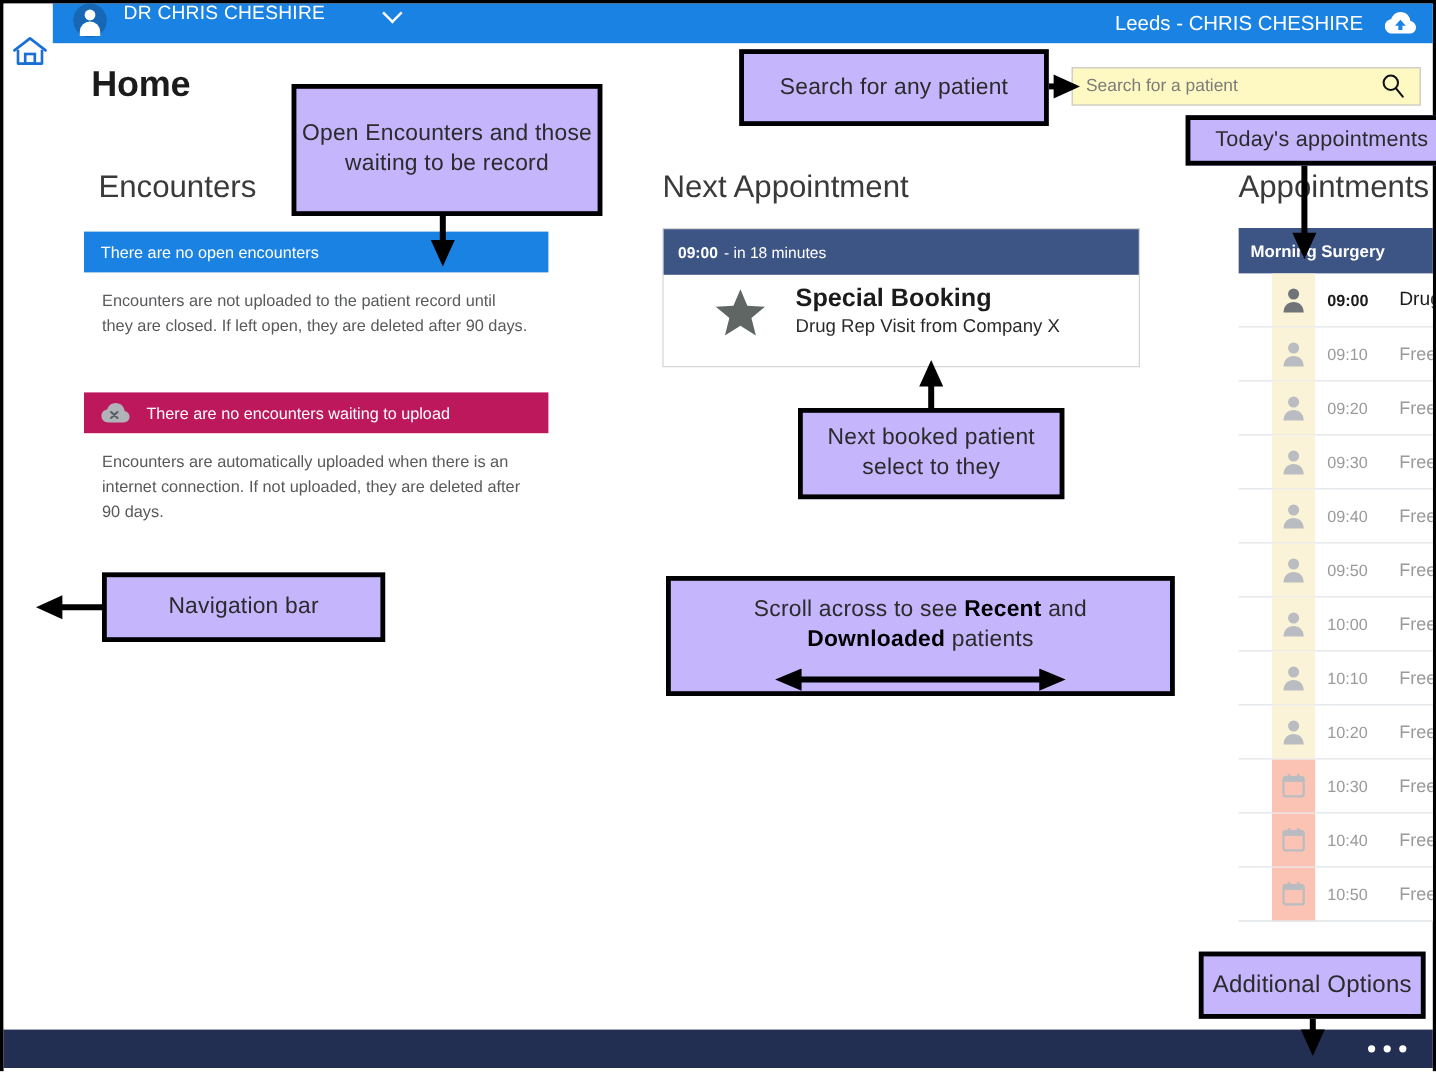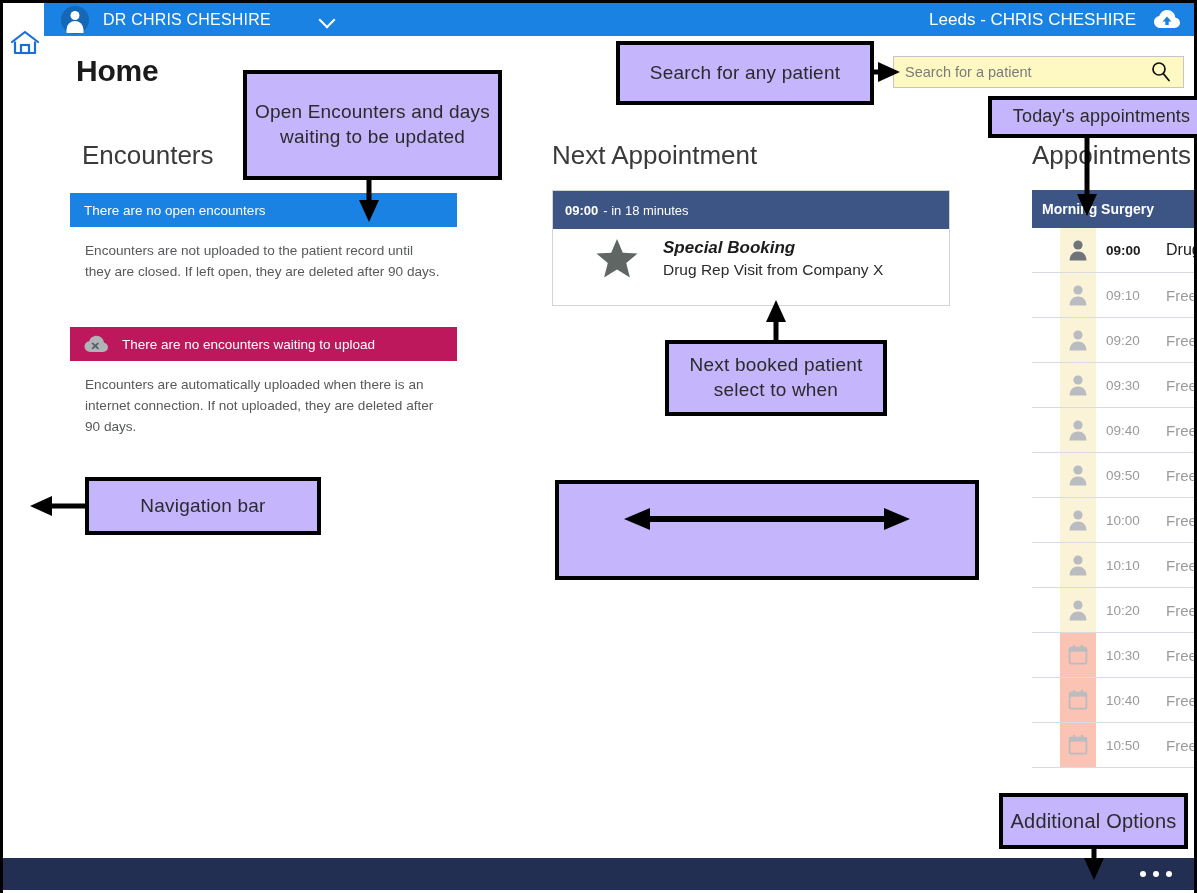--- a/index.html
+++ b/index.html
@@ -39,21 +39,21 @@
   .home-icon {
     position: absolute; left: 7px; top: 26px;
     width: 30px; height: 28px;
   }
 
   
   .top-header {
     position: absolute; left: 44px; top: 3px;
     width: 1150px; height: 33px;
     background: #1a82e2;
-    display: flex; align-items: center;
+    display: flex; 
   }
   .avatar {
     width: 28px; height: 28px; border-radius: 50%;
     background: #1667b5; margin-left: 17px;
     position: relative; flex: 0 0 auto;
   }
   .avatar .head {
     position: absolute; left: 50%; top: 5px; transform: translateX(-50%);
     width: 9px; height: 9px; border-radius: 50%; background: #ffffff;
   }
@@ -123,21 +123,21 @@
     background: #ffffff; border: 1px solid #d4d4d4;
   }
   .next-card-hdr {
     height: 38px; background: #3d5585; color: #ffffff;
     display: flex; align-items: center; padding-left: 12px; font-size: 13px;
   }
   .next-card-hdr b { font-weight: bold; }
   .next-card-body { display: flex; align-items: center; padding: 8px 0 0 0; }
   .star-icon { width: 44px; height: 42px; margin-left: 42px; flex: 0 0 auto; }
   .next-card-text { margin-left: 24px; }
-  .next-card-text .line1 { font-size: 17px; font-weight: bold; color: #1b1b1b; font-style: italic; }
+  .next-card-text .line1 { font-size: 21px; font-weight: bold; color: #1b1b1b; }
   .next-card-text .line2 { font-size: 15.5px; color: #2b2b2b; margin-top: 3px; }
 
   
   .appt-panel {
     position: absolute; left: 1032px; top: 190px;
     width: 162px; height: 583px;
     overflow: hidden;
   }
   .appt-hdr {
     width: 330px; height: 38px; background: #3d5585;
@@ -444,40 +444,43 @@
     <polygon points="776,300 766,322 786,322" fill="#000"></polygon>
 
     <line x1="85" y1="506" x2="48" y2="506" stroke="#000" stroke-width="5"></line>
     <polygon points="30,506 52,496 52,516" fill="#000"></polygon>
 
     <line x1="1094" y1="849" x2="1094" y2="862" stroke="#000" stroke-width="5"></line>
     <polygon points="1094,880 1084,858 1104,858" fill="#000"></polygon>
   </svg>
 
   <div class="anno" id="anno-encounters">
-    <span>Open Encounters and days waiting to be updated</span>
+    <span>Open Encounters and those waiting to be record</span>
   </div>
 
   <div class="anno" id="anno-search">
     <span>Search for any patient</span>
   </div>
 
   <div class="anno" id="anno-today">
     <span>Today's appointments</span>
   </div>
 
   <div class="anno" id="anno-next">
-    <span>Next booked patient select to when</span>
+    <span>Next booked patient select to they</span>
   </div>
 
   <div class="anno" id="anno-nav">
     <span>Navigation bar</span>
   </div>
 
   <div class="anno" id="anno-scroll">
+    <div>
+      <span>Scroll across to see </span><b>Recent</b><span> and </span><br><b>Downloaded</b><span> patients</span>
+    </div>
     <svg class="scroll-arrow" width="290" height="22" viewBox="0 0 290 22">
       <line x1="24" y1="11" x2="266" y2="11" stroke="#000" stroke-width="6"></line>
       <polygon points="2,11 28,0 28,22" fill="#000"></polygon>
       <polygon points="288,11 262,0 262,22" fill="#000"></polygon>
     </svg>
   </div>
 
   <div class="anno" id="anno-options">
     <span>Additional Options</span>
   </div>

